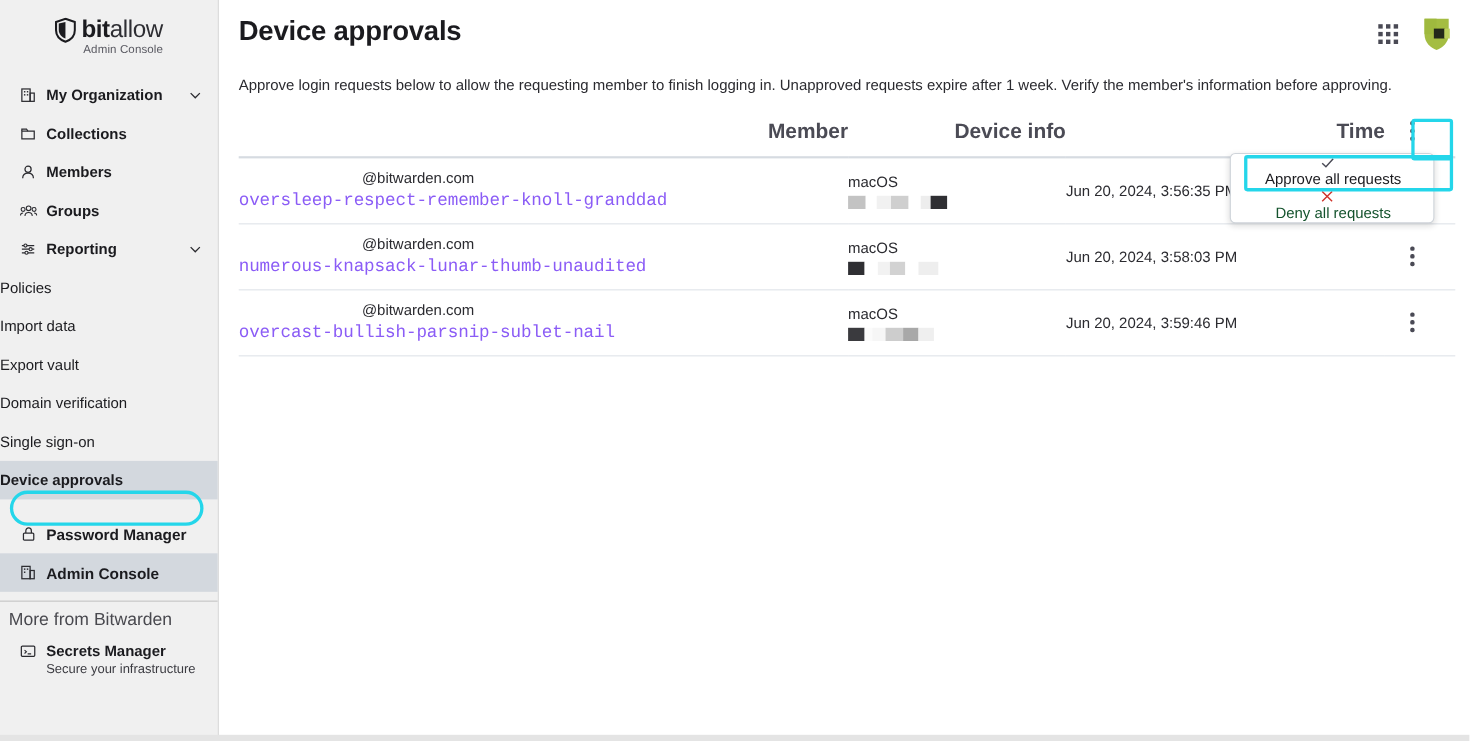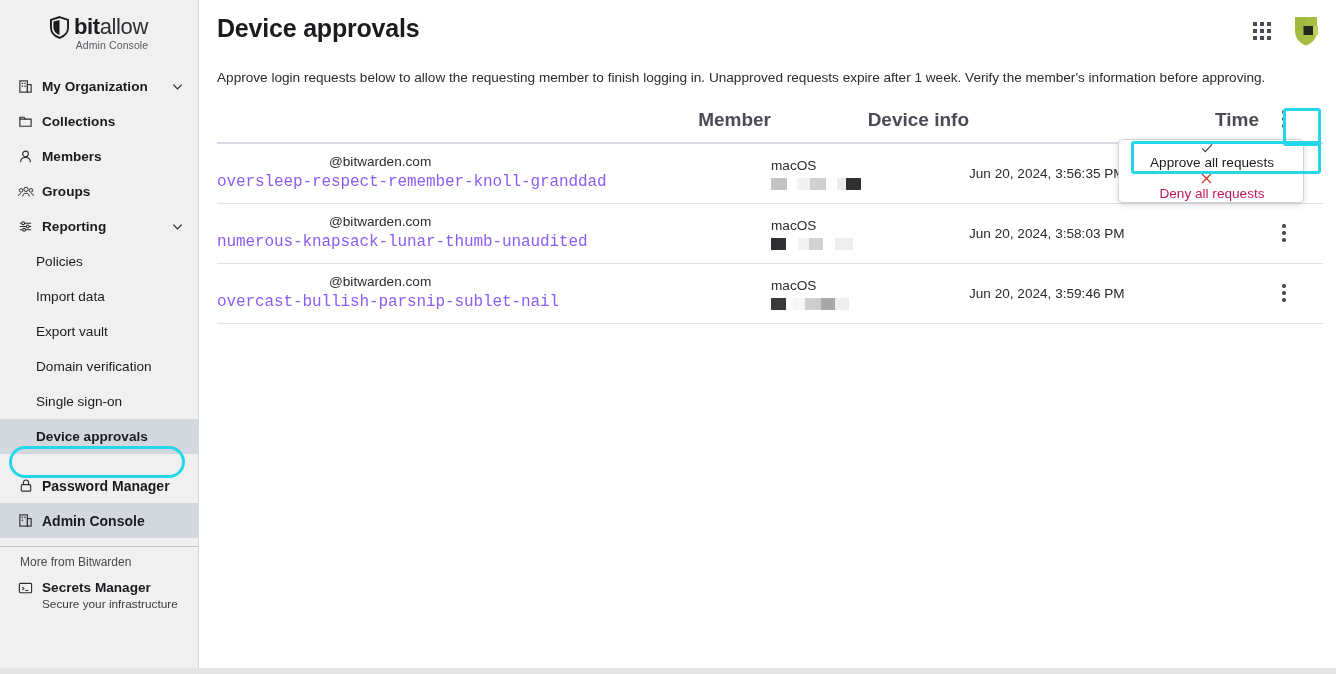--- a/index.html
+++ b/index.html
@@ -38,28 +38,28 @@
   .nav-item {
     display: flex; align-items: center;
     height: 35px; padding: 0 14px 0 17px;
     font-size: 13.6px; font-weight: 700; color: #1b1b1f;
     cursor: pointer; position: relative;
   }
   .nav-item .ic { width: 17px; height: 17px; margin-right: 8px; flex: 0 0 17px; display:flex; align-items:center; justify-content:center;}
   .nav-item .chev { margin-left: auto; width: 13px; height: 13px; }
   .nav-sub {
     display: flex; align-items: center;
-    height: 35px; padding-left: 36px;
+    height: 35px; 
     font-size: 13.6px; font-weight: 400; color: #1b1b1f;
     cursor: pointer;
   }
   .nav-sub.active { font-weight: 700; background: #d3d8de; }
 
   .divider { height:1px; background:#c4c4c4; margin: 8px 0 0 0; }
-  .more-label { font-size: 12px; color: #49494f; padding: 8px 0 4px 8px; margin-left: 12px; }
+  .more-label { font-size: 16px; color: #49494f; padding: 8px 0 4px 8px; }
 
   .prod-item {
     display:flex; align-items:center; height: 35px; padding-left: 17px;
     font-size: 14px; font-weight: 700; color:#1b1b1f; cursor:pointer;
   }
   .prod-item.active { background: #d3d8de; }
   .prod-item .ic { width:17px; height:17px; margin-right:8px; flex:0 0 17px; display:flex; align-items:center; justify-content:center;}
   .prod-block { padding-left: 17px; padding-top: 6px; cursor:pointer; }
   .prod-block .t { display:flex; align-items:center; font-size:13.6px; font-weight:700; color:#1b1b1f; }
   .prod-block .t .ic { width:17px; height:17px; margin-right:8px; flex:0 0 17px; display:flex; align-items:center; justify-content:center;}
@@ -98,21 +98,21 @@
 
   
   .menu {
     position: absolute; top: 139px; left: 919px; width: 186px;
     background: #fff; border: 1px solid #cfd4da; border-radius: 5px;
     box-shadow: 0 2px 6px rgba(0,0,0,0.14); z-index: 40; overflow: hidden;
   }
   .menu-item { display:flex; align-items:center; height: 31px; padding: 0 10px 0 12px; font-size: 13.6px; cursor:pointer;flex-direction:column; }
   .menu-item .mi { width: 15px; margin-right: 11px; flex:0 0 15px; display:flex; align-items:center; justify-content:center;}
   .menu-item.approve { color: #1b1b1f; }
-  .menu-item.deny { color: #be185d; }
+  .menu-item.deny { color: #14532d; }
 
   
   .anno {
     position: absolute; border: 3.5px solid #24d6ea; z-index: 60; pointer-events: none;
   }
   .anno-kebab { left: 1283px; top: 108px; width: 38px; height: 38px; border-radius: 3px; }
   .anno-approve { left: 1131px; top: 141px; width: 190px; height: 33px; border-radius: 3px; }
   .anno-sidebar { left: 9px; top: 446px; width: 176px; height: 32px; border-radius: 16px; }
 
   .bottom-fade { position:absolute; left:0; bottom:0; width: 1336px; height: 6px; background: #e4e4e4; z-index: 3;}

